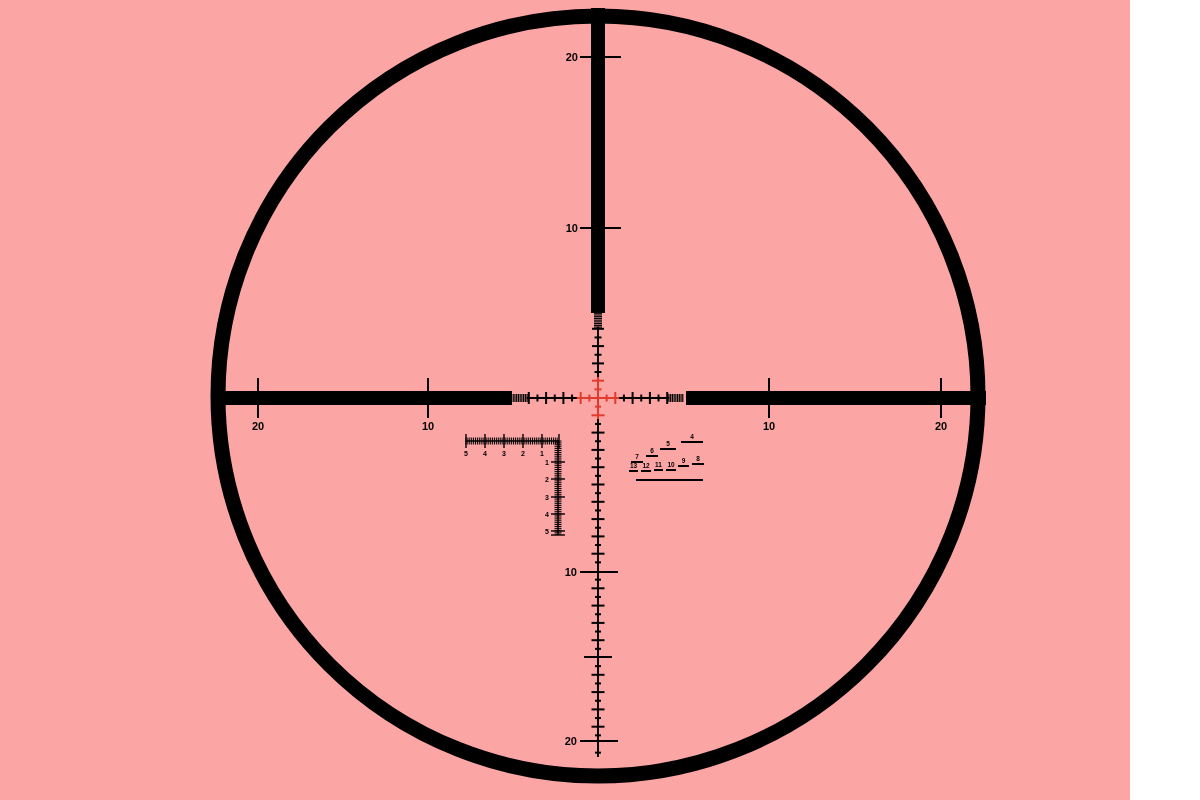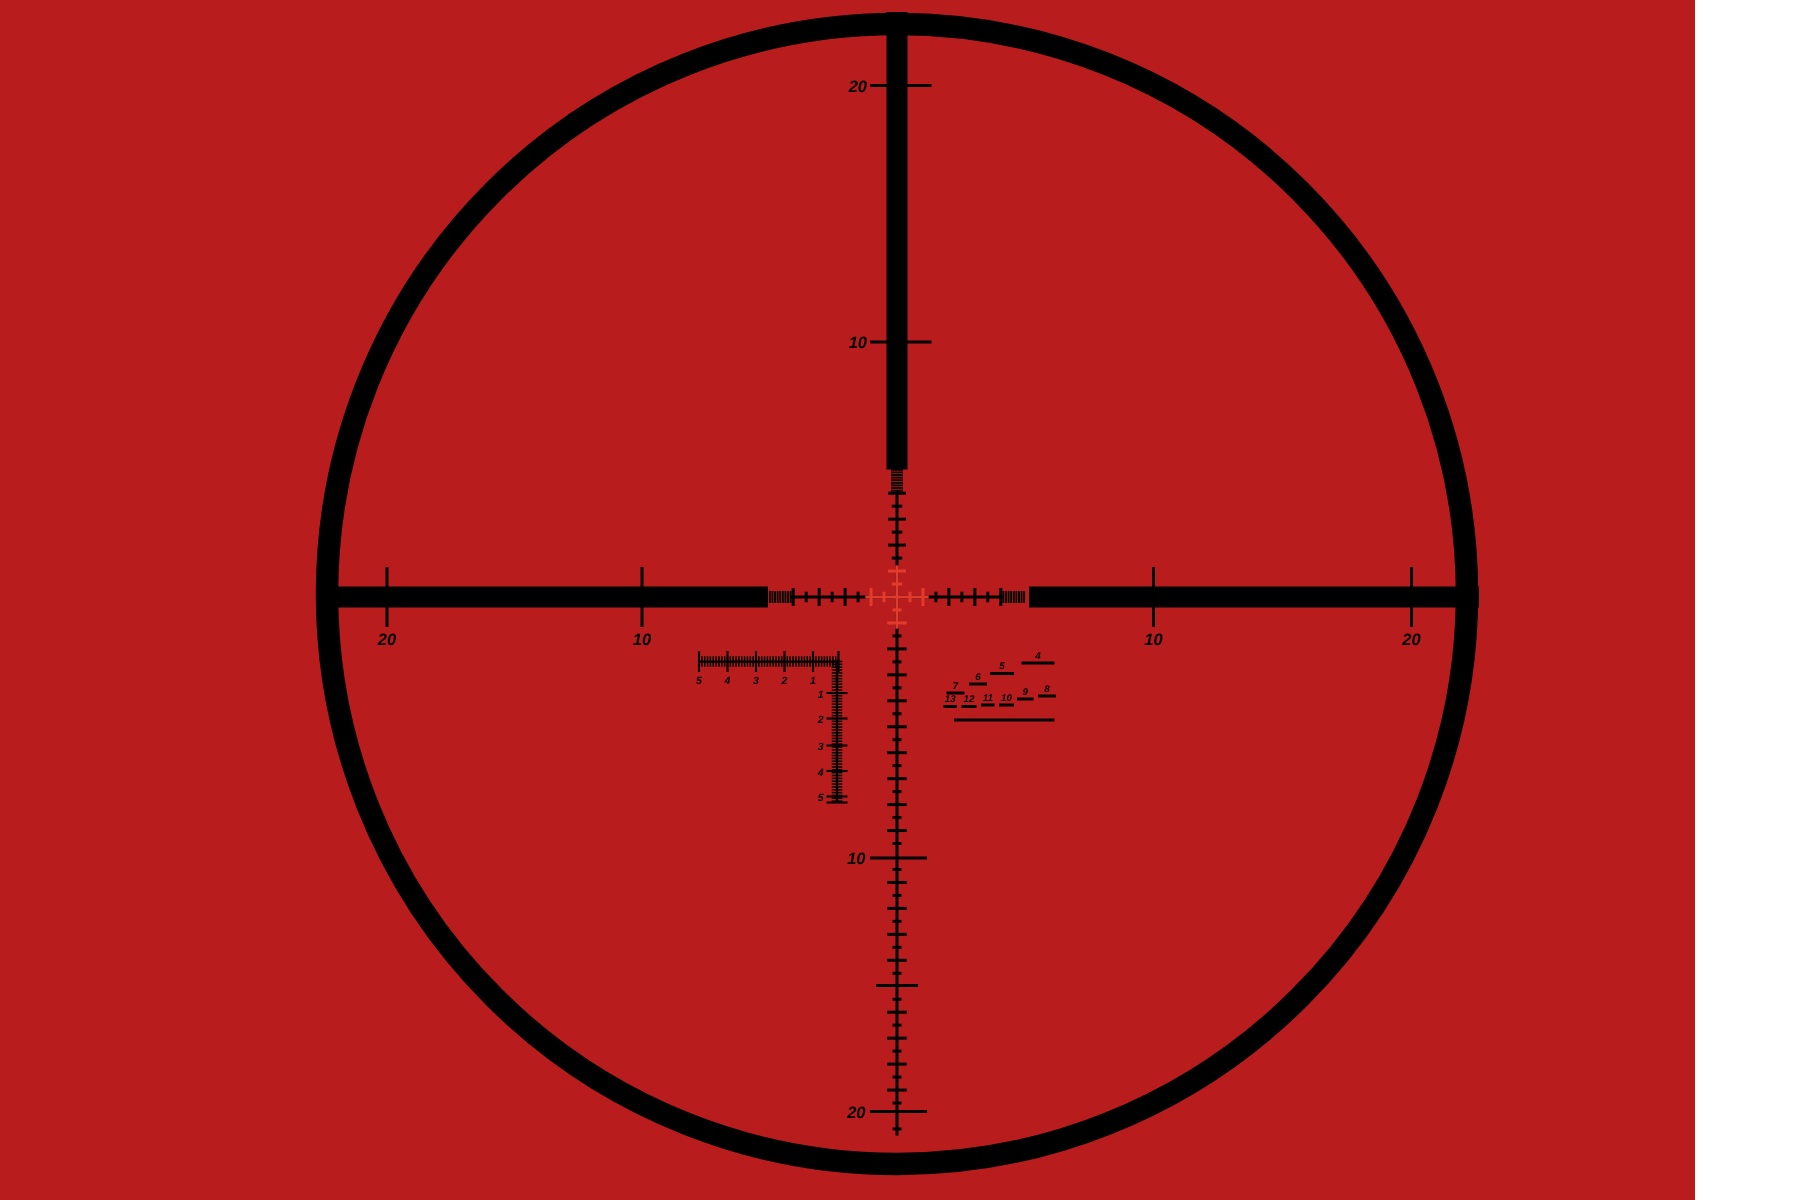--- a/index.html
+++ b/index.html
@@ -1,20 +1,20 @@
 <!DOCTYPE html>
 <html><head>
 <meta charset="utf-8">
 <style>
   html, body { margin: 0; padding: 0; background: #ffffff; }
   body {
     width: 1200px; height: 800px; overflow: hidden;
     font-family: "Liberation Sans", sans-serif;
   }
-  .stage { width: 1130px; height: 800px; position: relative; background: #b91c1c; font-style: italic; }
+  .stage { width: 1130px; height: 800px; position: relative; background: #fca5a5; }
   svg text {
     font-family: "Liberation Sans", sans-serif;
     font-weight: bold;
     fill: #000000;
   }
 </style>
 </head>
 <body>
 
 <div class="stage">

